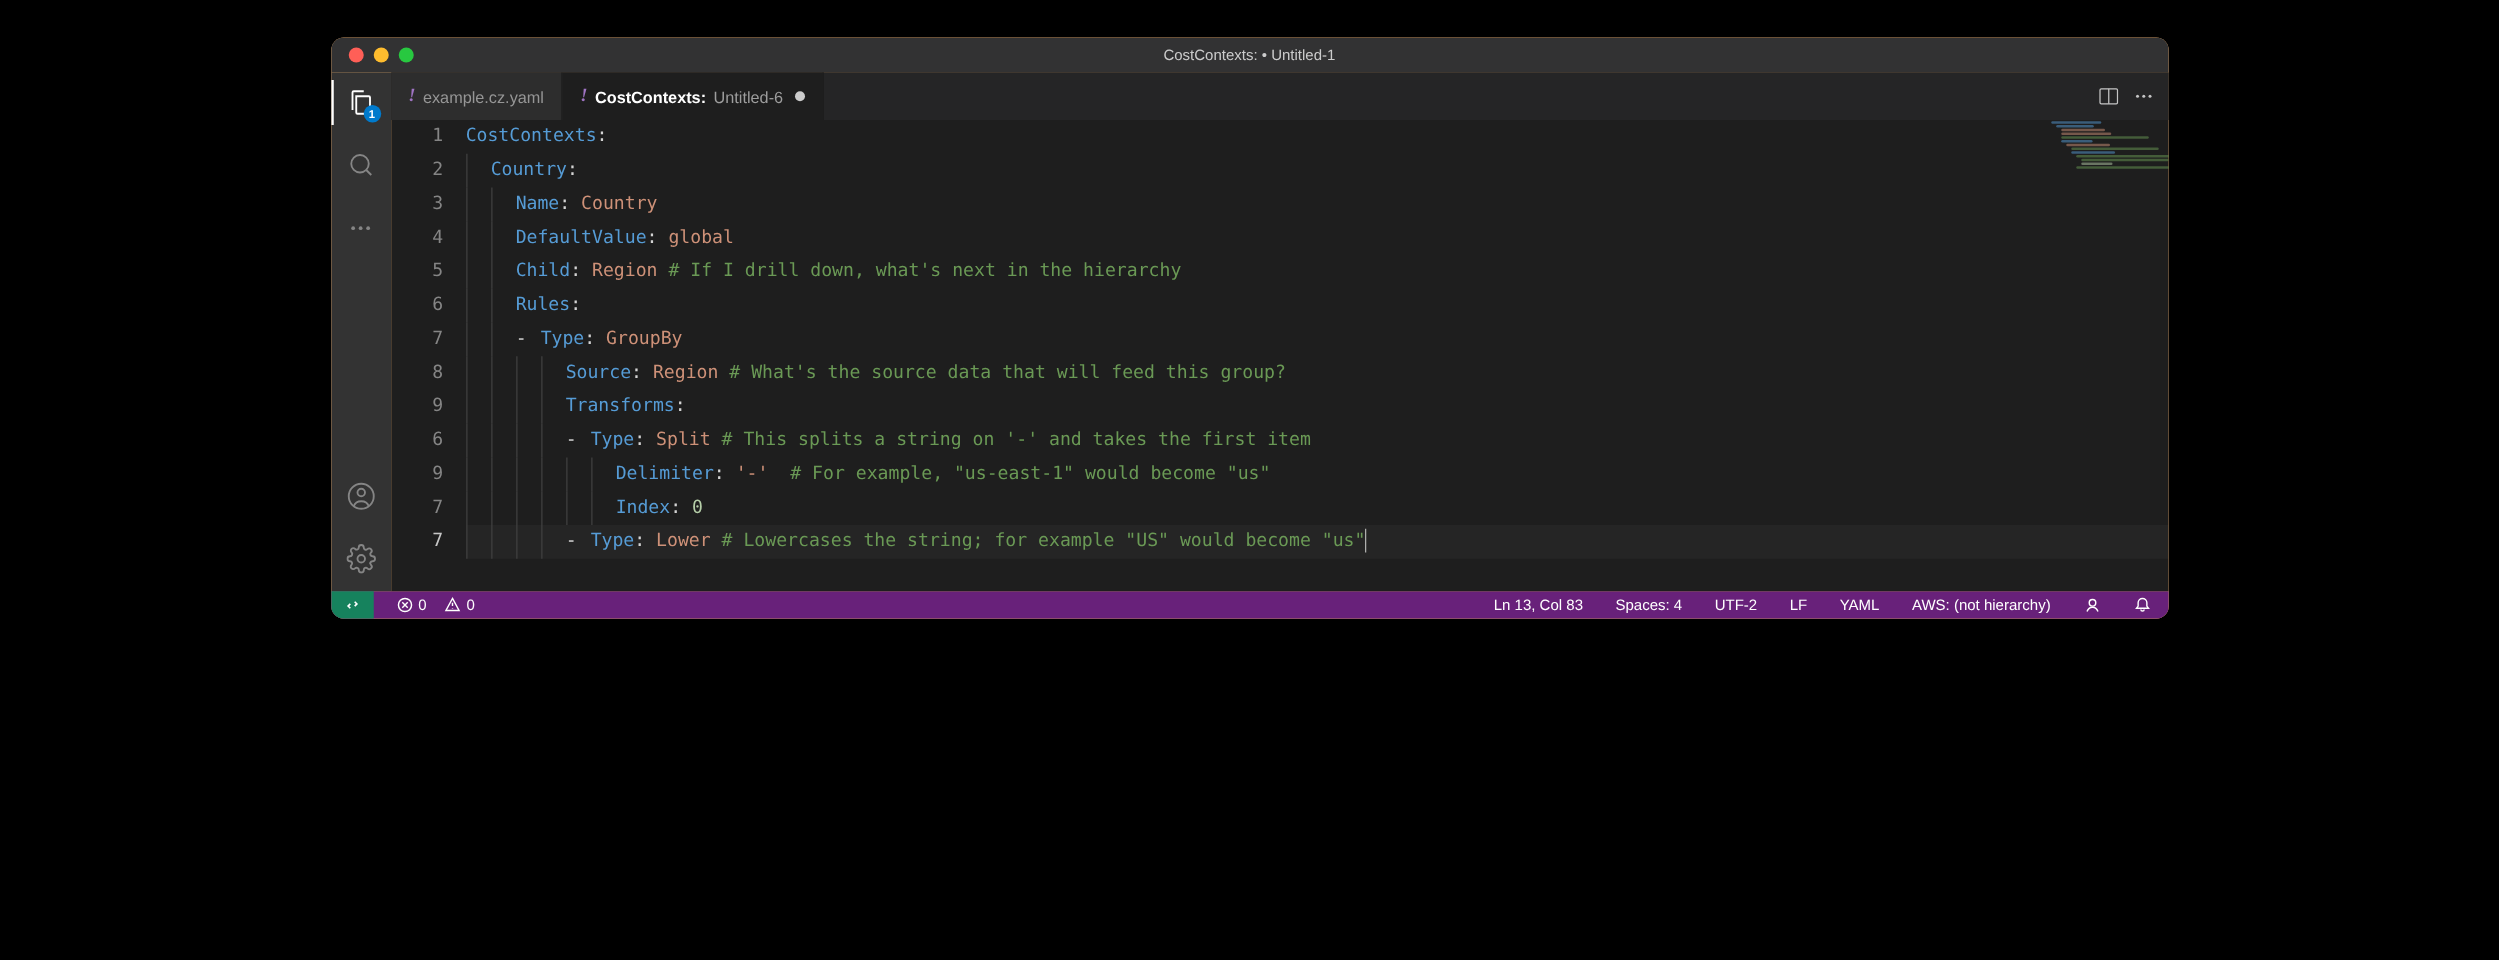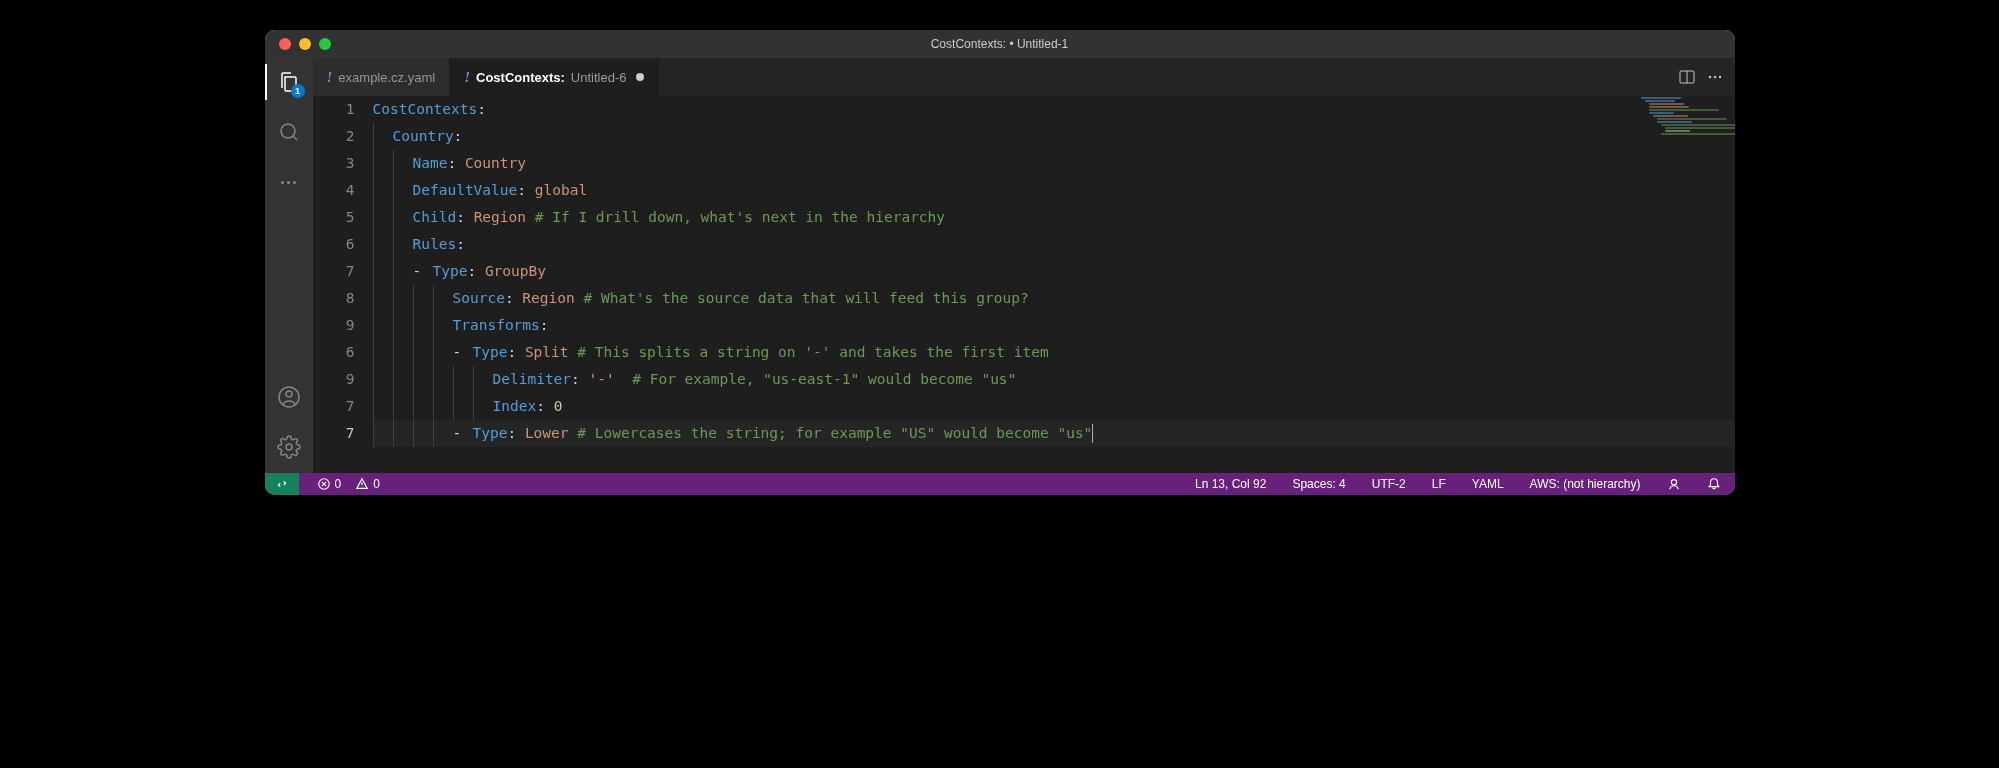--- a/index.html
+++ b/index.html
@@ -189,21 +189,21 @@
       <div class="sb-item" style="margin-left:-8px">
         <svg viewBox="0 0 16 16" fill="none" stroke="currentColor" stroke-width="1.3">
             <path d="M8 2l6 11H2z"></path>
             <path d="M8 6v3M8 11v.5"></path>
           </svg>
         <span>0</span>
       </div>
     </div>
     <div class="sb-right">
       <div class="sb-item">
-          <span>Ln 13, Col 92</span>
+          <span>Ln 13, Col 83</span>
         </div>
       <div class="sb-item">
           <span>Spaces: 4</span>
         </div>
       <div class="sb-item">
           <span>UTF-2</span>
         </div>
       <div class="sb-item">
           <span>LF</span>
         </div>

